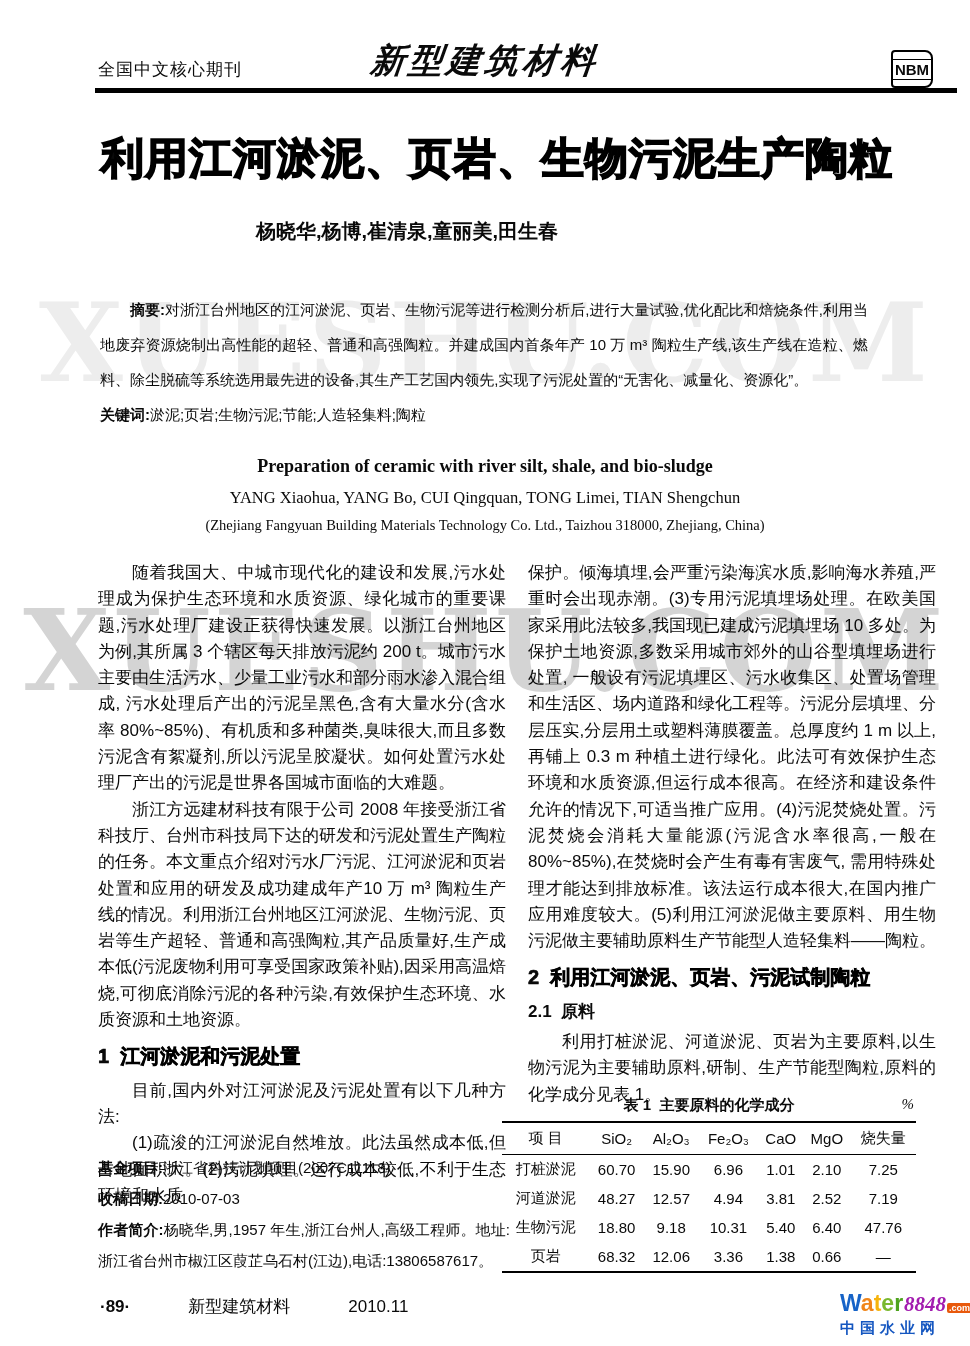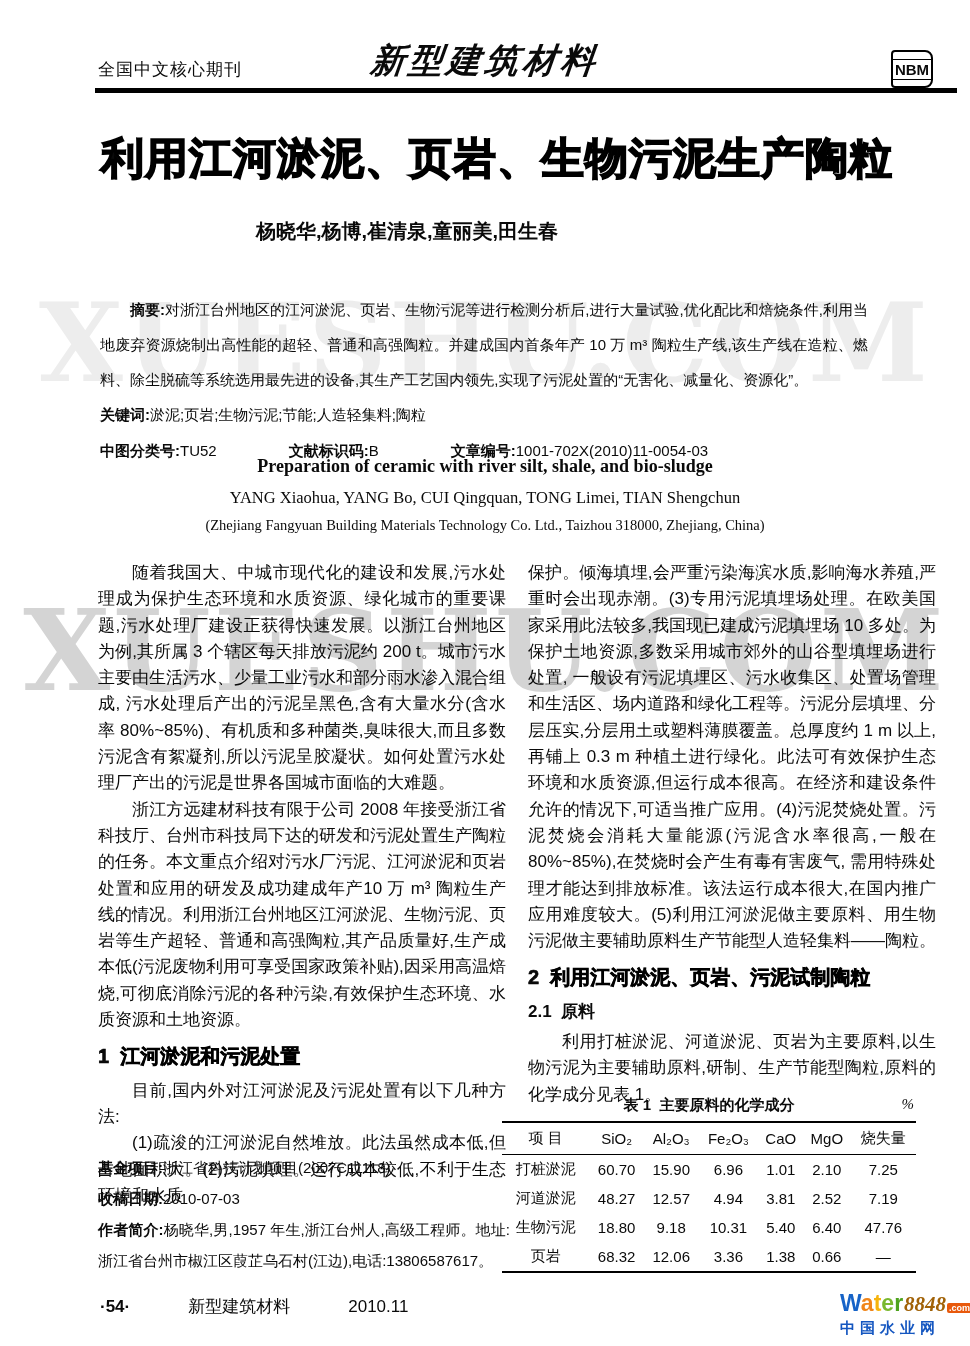--- a/index.html
+++ b/index.html
@@ -100,25 +100,20 @@
     <span class="nbm-inner">NBM</span>
   </div>
   <div class="layer hdr-rule"></div>
 
   <div class="layer main-title">利用江河淤泥、页岩、生物污泥生产陶粒</div>
   <div class="layer authors">杨晓华,杨博,崔清泉,童丽美,田生春</div>
 
   <div class="layer meta-block">
     <p class="abstract"><b>摘要:</b><span>对浙江台州地区的江河淤泥、页岩、生物污泥等进行检测分析后,进行大量试验,优化配比和焙烧条件,利用当地废弃资源烧制出高性能的超轻、普通和高强陶粒。并建成国内首条年产 10 万 m³ 陶粒生产线,该生产线在造粒、燃料、除尘脱硫等系统选用最先进的设备,其生产工艺国内领先,实现了污泥处置的“无害化、减量化、资源化”。</span></p>
     <p class="kw"><b>关键词:</b><span>淤泥;页岩;生物污泥;节能;人造轻集料;陶粒</span></p>
-    <div class="clc-row">
-      <span><b>中图分类号:</b><span>TU52</span></span>
-      <span><b>文献标识码:</b><span>B</span></span>
-      <span><b>文章编号:</b><span>1001-702X(2010)11-0054-03</span></span>
-    </div>
   </div>
 
   <div class="layer eng-block">
     <div class="eng-title">Preparation of ceramic with river silt, shale, and bio-sludge</div>
     <div class="eng-authors">YANG Xiaohua, YANG Bo, CUI Qingquan, TONG Limei, TIAN Shengchun</div>
     <div class="eng-affil">(Zhejiang Fangyuan Building Materials Technology Co. Ltd., Taizhou 318000, Zhejiang, China)</div>
   </div>
 
   <div class="layer col col-left">
     <p class="indent">随着我国大、中城市现代化的建设和发展,污水处理成为保护生态环境和水质资源、绿化城市的重要课题,污水处理厂建设正获得快速发展。以浙江台州地区为例,其所属 3 个辖区每天排放污泥约 200 t。城市污水主要由生活污水、少量工业污水和部分雨水渗入混合组成, 污水处理后产出的污泥呈黑色,含有大量水分(含水率 80%~85%)、有机质和多种菌类,臭味很大,而且多数污泥含有絮凝剂,所以污泥呈胶凝状。如何处置污水处理厂产出的污泥是世界各国城市面临的大难题。</p>
@@ -190,27 +185,27 @@
             <td>3.36</td>
             <td>1.38</td>
             <td>0.66</td>
             <td>—</td>
           </tr>
         </tbody>
     </table>
   </div>
 
   <div class="layer footer">
-    <span class="pageno">·54·</span>
+    <span class="pageno">·89·</span>
     <span>新型建筑材料</span>
     <span>2010.11</span>
   </div>
 
   <div class="layer wlogo">
     <div class="wlogo-line1">
       <span class="wlogo-word"><span style="color: rgb(22, 99, 199);">W</span><span style="color: rgb(240, 133, 25);">a</span><span style="color: rgb(246, 180, 14);">t</span><span style="color: rgb(122, 184, 46);">e</span><span style="color: rgb(78, 163, 29);">r</span></span>
-        <span class="wlogo-digits" style="color: #a16207; text-align: right;">8848</span>
+        <span class="wlogo-digits" style="color: #a21caf; text-align: right;">8848</span>
         <span class="wlogo-com">.com</span>
     </div>
     <div class="wlogo-sub" style="color: rgb(20, 86, 192);">中国水业网</div>
   </div>
 
 </div>
 
 </body></html>

